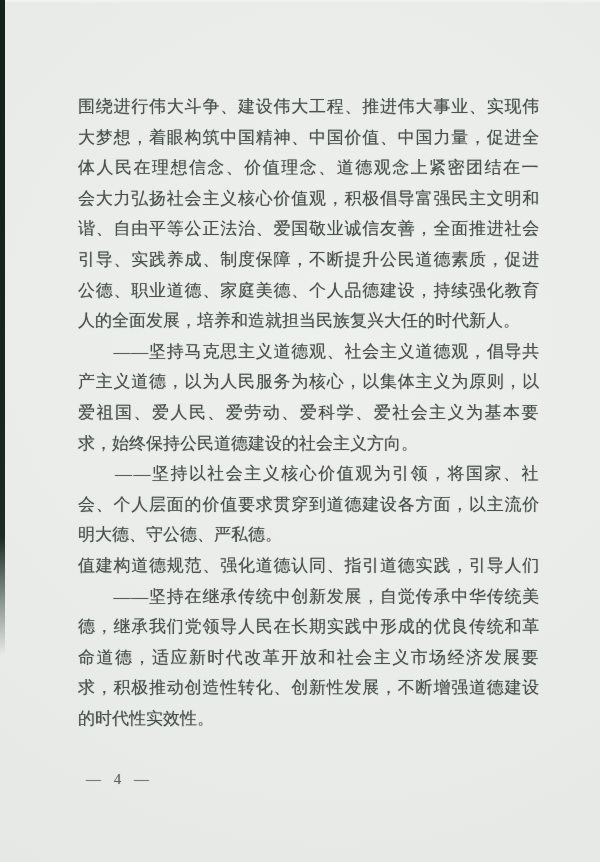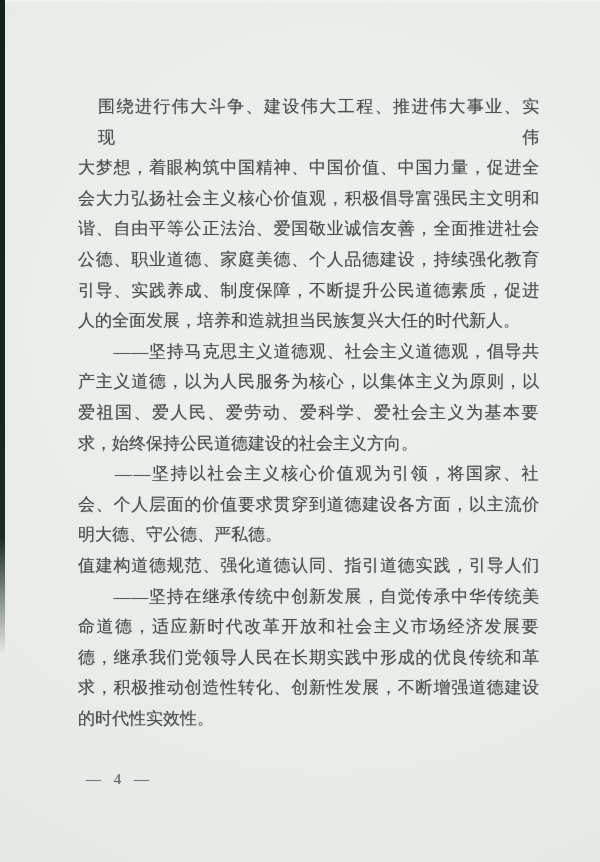--- a/index.html
+++ b/index.html
@@ -71,36 +71,37 @@
   }
 </style>
 </head>
 <body>
 
 <div class="page">
   <div class="top-edge"></div>
   <div class="scan-edge-left"></div>
 
   <div class="text-block">
-    <div class="line j" style="letter-spacing: 0.769231px; margin-left: 20px;">围绕进行伟大斗争、建设伟大工程、推进伟大事业、实现伟</div>
+    <div class="line j" style="letter-spacing: 0.769231px;">围绕进行伟大斗争、建设伟大工程、推进伟大事业、实现伟</div>
     <div class="line j" style="letter-spacing: 0.769231px;">大梦想，着眼构筑中国精神、中国价值、中国力量，促进全</div>
+    <div class="line j" style="letter-spacing: 1.48px;">体人民在理想信念、价值理念、道德观念上紧密团结在一</div>
     <div class="line j" style="letter-spacing: 0.769231px; font-family: Liberation Serif, serif;">会大力弘扬社会主义核心价值观，积极倡导富强民主文明和</div>
     <div class="line j" style="letter-spacing: 0.769231px;">谐、自由平等公正法治、爱国敬业诚信友善，全面推进社会</div>
+    <div class="line j" style="letter-spacing: 0.769231px;">引导、实践养成、制度保障，不断提升公民道德素质，促进</div>
     <div class="line j" style="letter-spacing: 0.769231px;">公德、职业道德、家庭美德、个人品德建设，持续强化教育</div>
-    <div class="line j" style="letter-spacing: 0.769231px;">引导、实践养成、制度保障，不断提升公民道德素质，促进</div>
     <div class="line end">人的全面发展，培养和造就担当民族复兴大任的时代新人。</div>
     <div class="line j" style="letter-spacing: 0.769231px;">　　——坚持马克思主义道德观、社会主义道德观，倡导共</div>
     <div class="line j" style="letter-spacing: 0.769231px;">产主义道德，以为人民服务为核心，以集体主义为原则，以</div>
     <div class="line j" style="letter-spacing: 1.48px;">爱祖国、爱人民、爱劳动、爱科学、爱社会主义为基本要</div>
     <div class="line end">求，始终保持公民道德建设的社会主义方向。</div>
     <div class="line j" style="letter-spacing: 1.48px;">　　——坚持以社会主义核心价值观为引领，将国家、社</div>
     <div class="line j" style="letter-spacing: 0.769231px;">会、个人层面的价值要求贯穿到道德建设各方面，以主流价</div>
     <div class="line end">明大德、守公德、严私德。</div>
     <div class="line j" style="letter-spacing: 0.769231px;">值建构道德规范、强化道德认同、指引道德实践，引导人们</div>
     <div class="line j" style="letter-spacing: 0.769231px;">　　——坚持在继承传统中创新发展，自觉传承中华传统美</div>
+    <div class="line j" style="letter-spacing: 0.769231px;">德，继承我们党领导人民在长期实践中形成的优良传统和革</div>
     <div class="line j" style="letter-spacing: 1.48px;">命道德，适应新时代改革开放和社会主义市场经济发展要</div>
-    <div class="line j" style="letter-spacing: 0.769231px;">德，继承我们党领导人民在长期实践中形成的优良传统和革</div>
     <div class="line j" style="letter-spacing: 0.769231px;">求，积极推动创造性转化、创新性发展，不断增强道德建设</div>
     <div class="line end">的时代性实效性。</div>
   </div>
 
   <div class="page-number">— 4 —</div>
 </div>
 
 </body></html>

